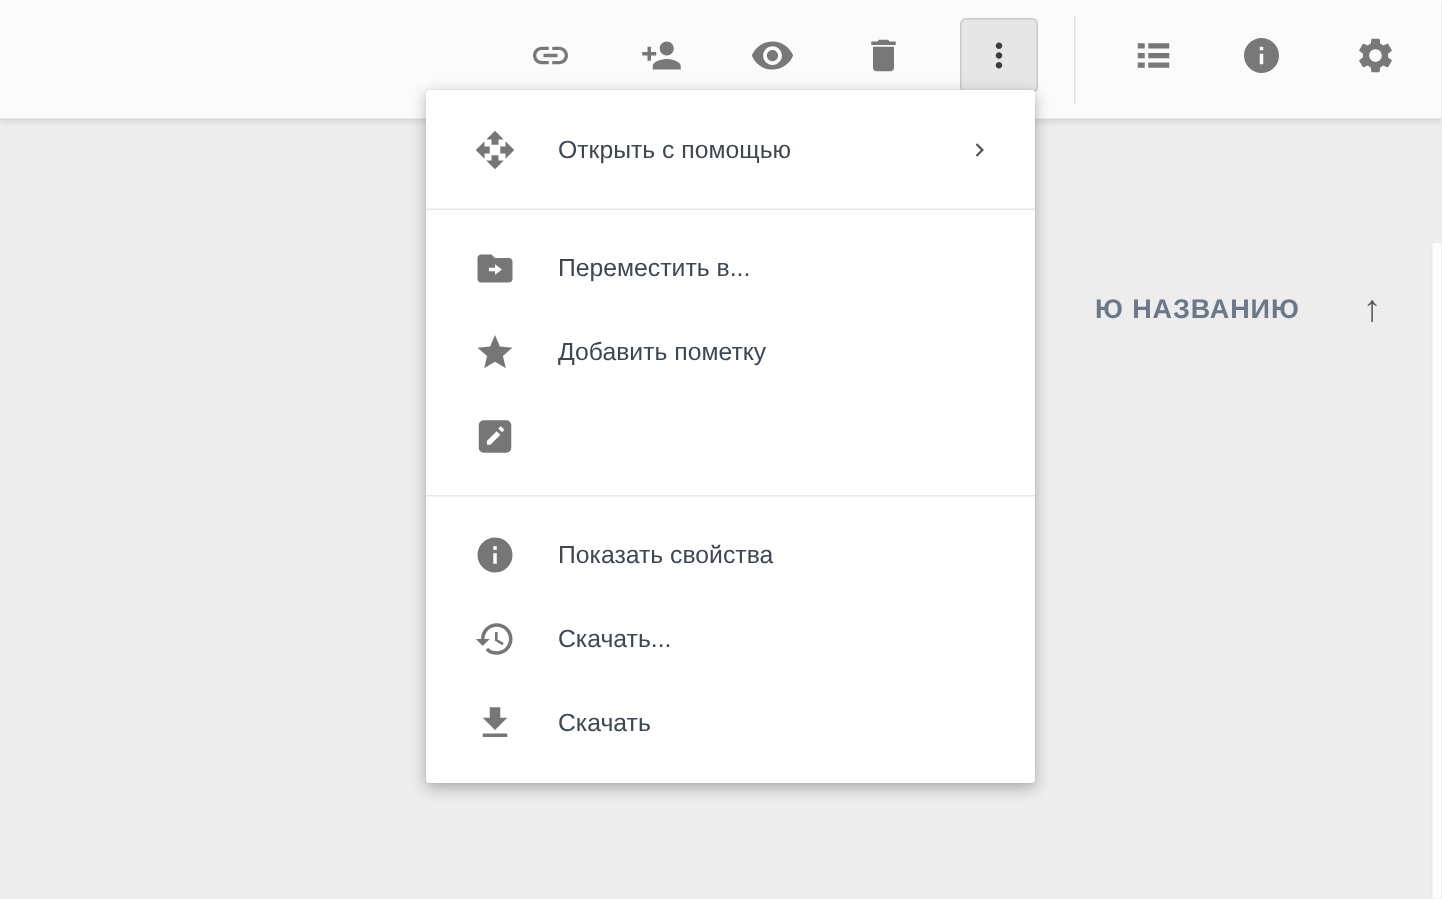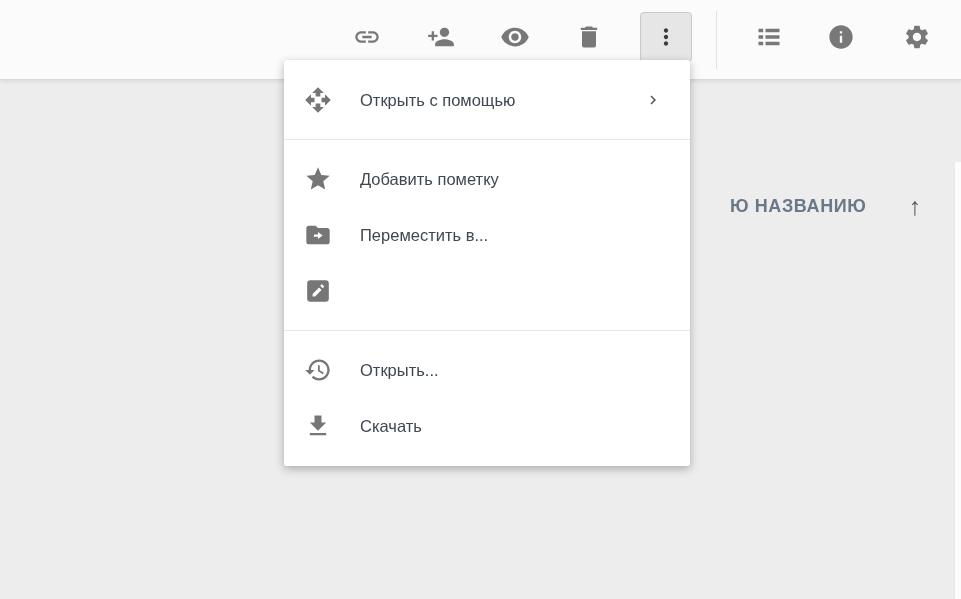--- a/index.html
+++ b/index.html
@@ -89,21 +89,21 @@
     background: #ffffff;
     border-radius: 2px;
     box-shadow: 0 3px 10px rgba(0,0,0,0.28), 0 0 1px rgba(0,0,0,0.15);
     padding: 12px 0;
     z-index: 10;
   }
   .menu-item {
     height: 56px;
     display: flex;
     align-items: center;
-    padding: 0 28px 0 20px;
+    padding: 0 28px 0 32px;
     cursor: pointer;
   }
   .mi-icon {
     width: 28px; height: 28px;
     display: flex; align-items: center; justify-content: center;
     flex: 0 0 28px;
   }
   .mi-icon svg { fill: #767676; }
   .mi-label {
     margin-left: 28px;
@@ -215,56 +215,64 @@
       <svg width="18" height="18" viewBox="0 0 24 24" fill="#555">
           <path d="M8.59,16.59L10,18l6-6l-6-6L8.59,7.41L13.17,12L8.59,16.59z"></path>
         </svg>
     </span>
   </div>
 
   <div class="menu-divider"></div>
 
   <div class="menu-item">
     <span class="mi-icon">
+      <svg width="28" height="28" viewBox="0 0 24 24">
+          <path d="M20,6h-8l-2-2H4C2.9,4,2,4.9,2,6v12c0,1.1,0.9,2,2,2h16c1.1,0,2-0.9,2-2V8C22,6.9,21.1,6,20,6z"></path>
+          <path fill="#ffffff" d="M12,9.5v2H8.5v2H12v2l4-3L12,9.5z"></path>
+        </svg>
+    </span>
+    <span class="mi-label">Переместить в...</span>
+  </div>
+
+  <div class="menu-item">
+    <span class="mi-icon">
       <svg width="30" height="30" viewBox="0 0 24 24">
           <path d="M12,17.27L18.18,21l-1.64-7.03L22,9.24l-7.19-0.61L12,2L9.19,8.63L2,9.24l5.46,4.73L5.82,21L12,17.27z"></path>
         </svg>
     </span>
     <span class="mi-label">Добавить пометку</span>
-  </div>
-
-  <div class="menu-item">
-    <span class="mi-icon">
-      <svg width="28" height="28" viewBox="0 0 24 24">
-          <path d="M20,6h-8l-2-2H4C2.9,4,2,4.9,2,6v12c0,1.1,0.9,2,2,2h16c1.1,0,2-0.9,2-2V8C22,6.9,21.1,6,20,6z"></path>
-          <path fill="#ffffff" d="M12,9.5v2H8.5v2H12v2l4-3L12,9.5z"></path>
-        </svg>
-    </span>
-    <span class="mi-label">Переместить в...</span>
   </div>
 
   <div class="menu-item">
     <span class="mi-icon">
       <svg width="26" height="26" viewBox="0 0 24 24">
           <rect x="2" y="2" width="20" height="20" rx="3"></rect>
           <path fill="#ffffff" d="M7,14.76V17h2.24l6.03-6.03l-2.24-2.24L7,14.76z M17.37,8.29c0.23-0.23,0.23-0.61,0-0.84l-1.4-1.4c-0.23-0.23-0.61-0.23-0.84,0l-1.1,1.1l2.24,2.24L17.37,8.29z"></path>
         </svg>
     </span>
   </div>
 
   <div class="menu-divider"></div>
 
+  <div class="menu-item">
+    <span class="mi-icon">
+      <svg width="28" height="28" viewBox="0 0 24 24">
+          <path d="M12,2C6.48,2,2,6.48,2,12s4.48,10,10,10s10-4.48,10-10S17.52,2,12,2z M13,17h-2v-6h2V17z M13,9h-2V7h2V9z"></path>
+        </svg>
+    </span>
+    <span class="mi-label">Показать свойства</span>
+  </div>
 
   <div class="menu-item">
     <span class="mi-icon">
       <svg width="28" height="28" viewBox="0 0 24 24">
           <path d="M13,3c-4.97,0-9,4.03-9,9H1l3.89,3.89l0.07,0.14L9,12H6c0-3.87,3.13-7,7-7s7,3.13,7,7s-3.13,7-7,7c-1.93,0-3.68-0.79-4.94-2.06l-1.42,1.42C8.27,19.99,10.51,21,13,21c4.97,0,9-4.03,9-9S17.97,3,13,3z M12,8v5l4.28,2.54l0.72-1.21l-3.5-2.08V8H12z"></path>
         </svg>
     </span>
-    <span class="mi-label">Открыть...</span>
+    <span class="mi-label">Скачать...</span>
   </div>
 
 
   <div class="menu-item">
     <span class="mi-icon">
       <svg width="28" height="28" viewBox="0 0 24 24">
           <path d="M19,9h-4V3H9v6H5l7,7L19,9z M5,18v2h14v-2H5z"></path>
         </svg>
     </span>
     <span class="mi-label">Скачать</span>

